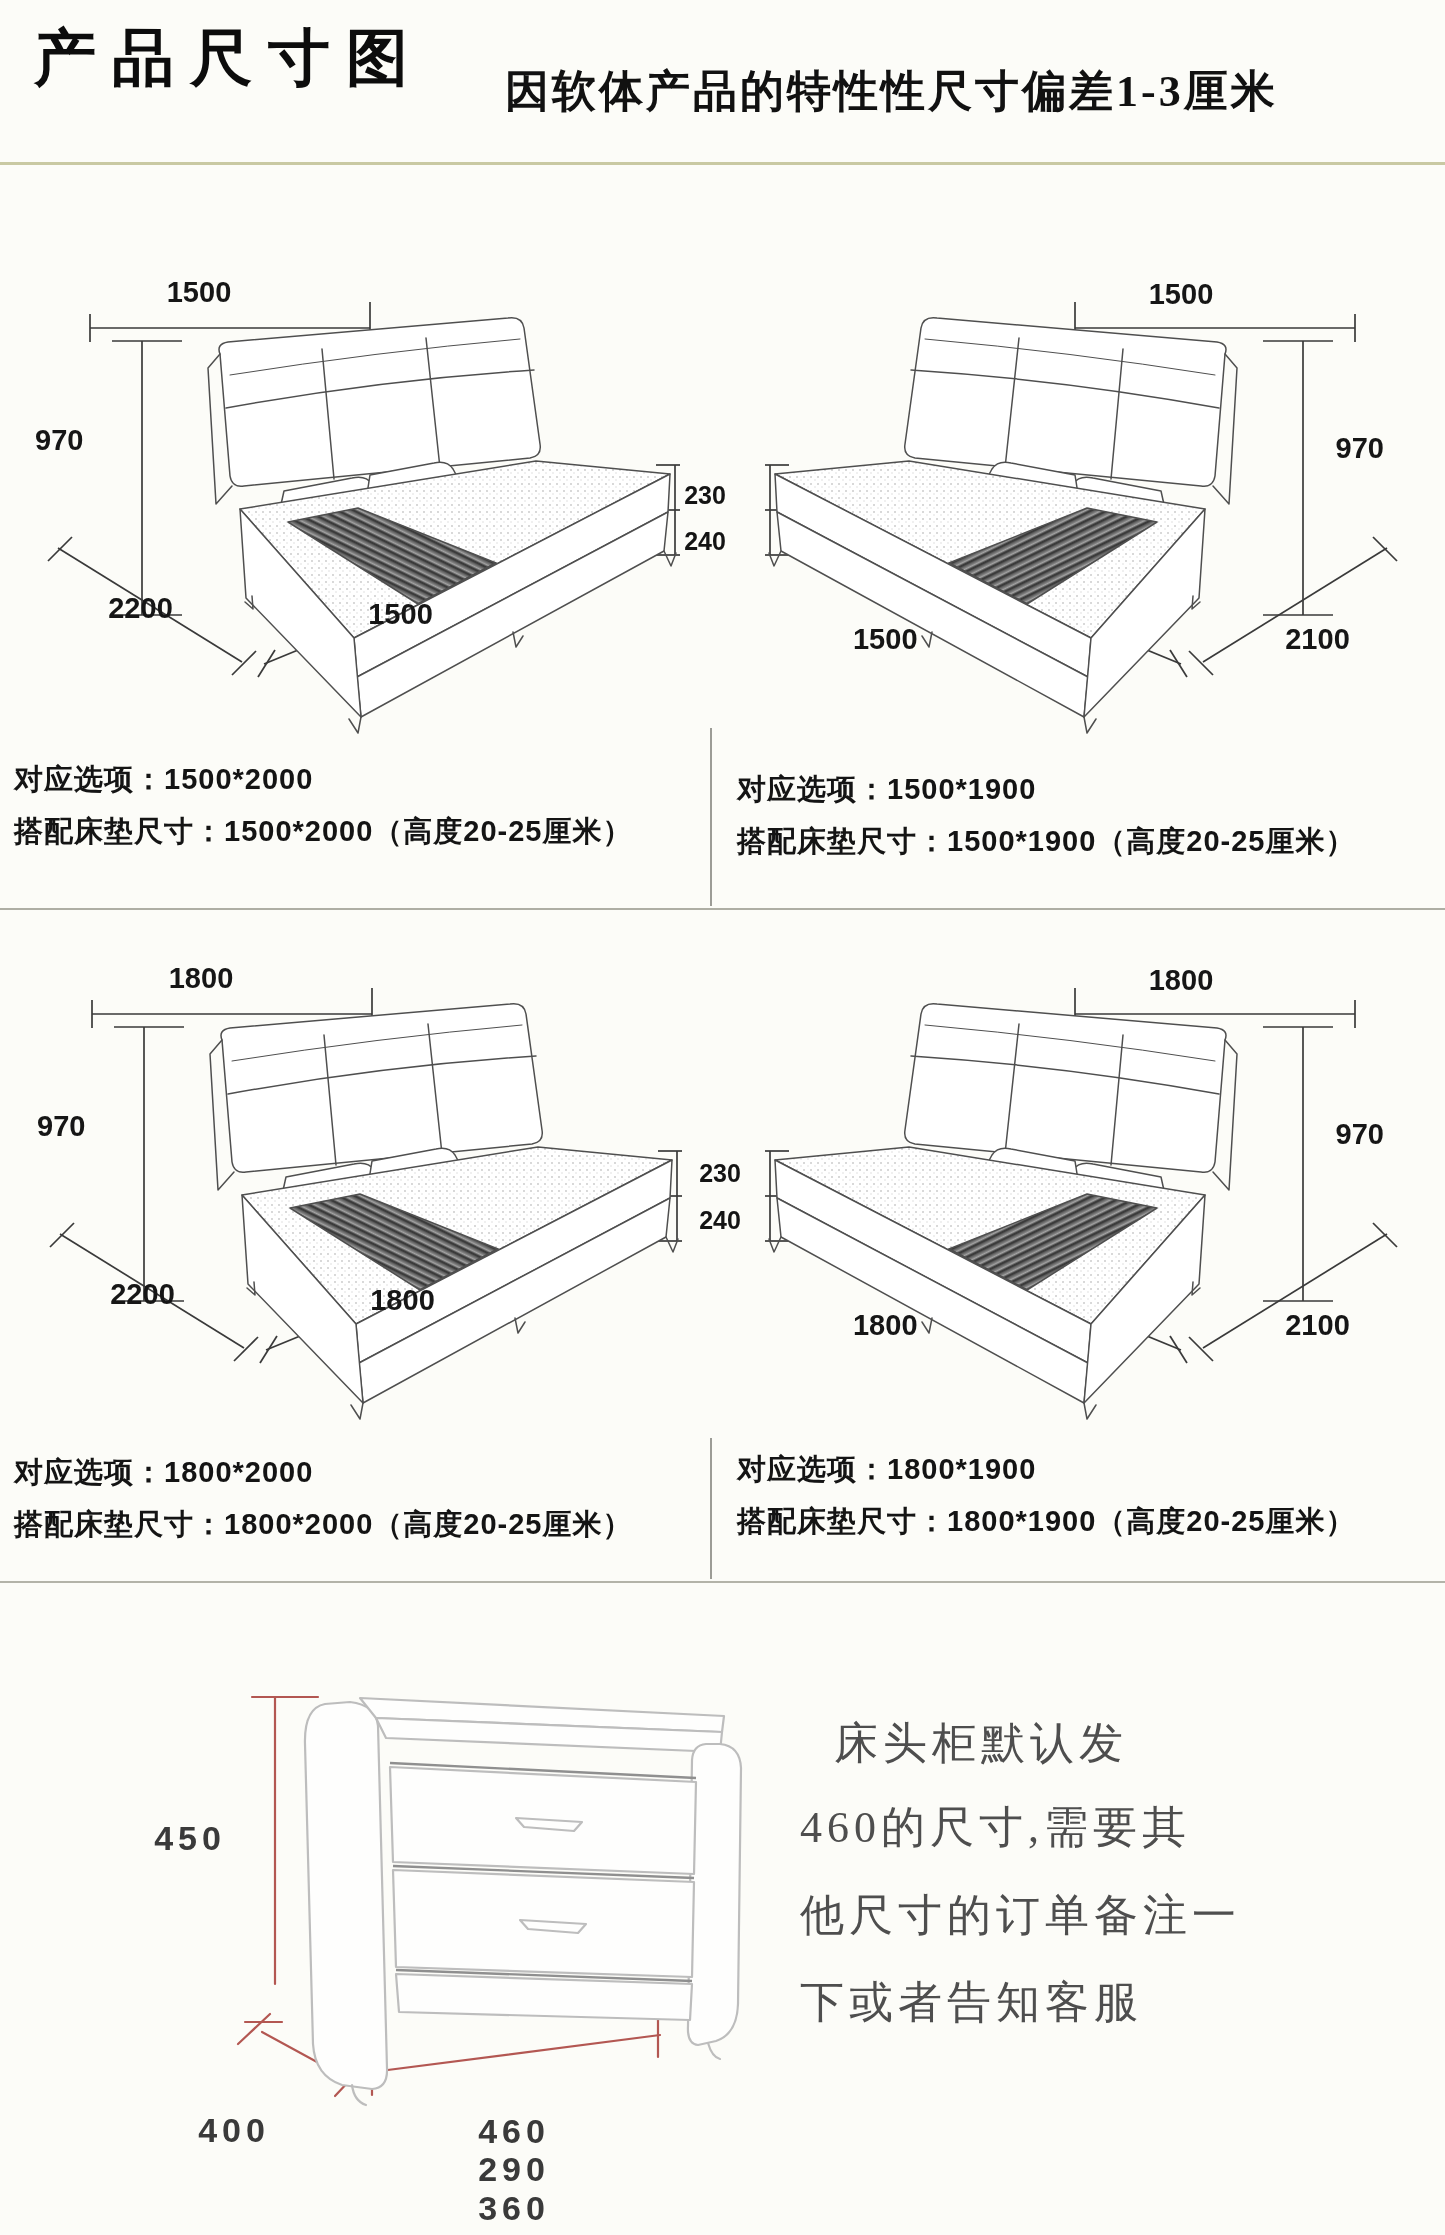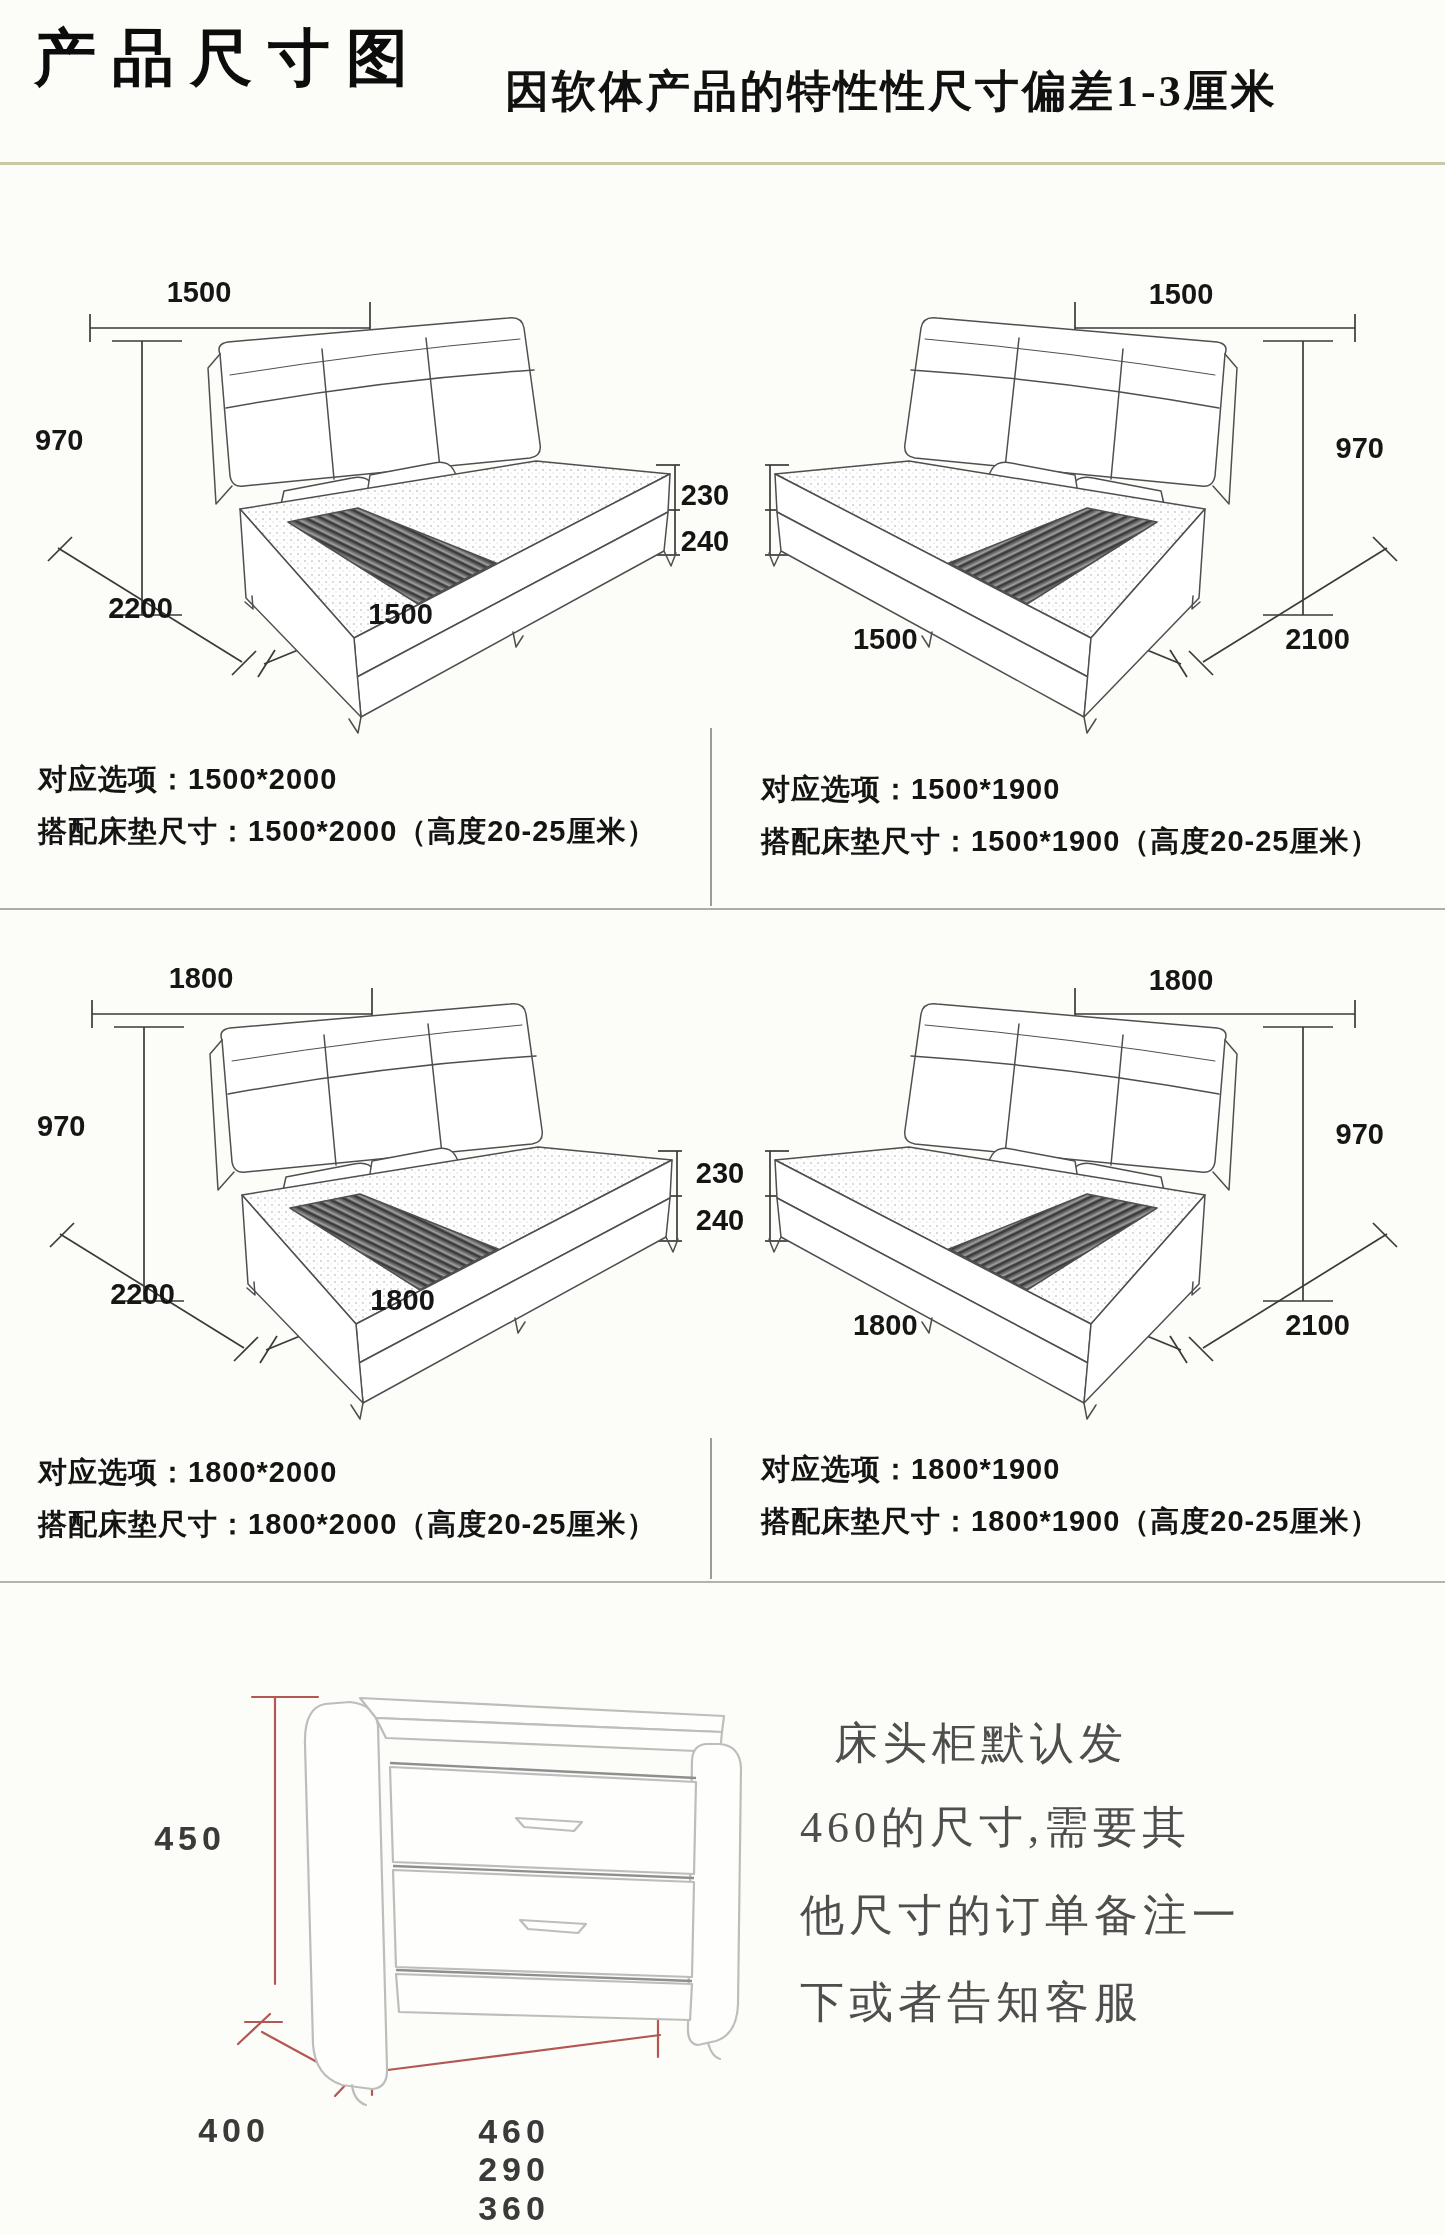--- a/index.html
+++ b/index.html
@@ -44,27 +44,27 @@
   .cell-left .dim-length{left:17%;top:62.5%;}
   .cell-left .dim-width {left:57%;top:63.5%;}
   
   .cell-right .dim-top   {left:64%;top:6.5%;}
   .cell-right .dim-height{left:91.5%;top:34%;}
   .cell-right .dim-width {left:18.5%;top:68%;}
   .cell-right .dim-length{left:85%;top:68%;}
 
   .cdim{
     position:absolute;transform:translate(-50%,-50%);
-    font-weight:700;font-size:29px;color:#141414;white-space:nowrap;
+    font-weight:700;font-size:25px;color:#141414;white-space:nowrap;
   }
 
   
   .opt-line{
     position:absolute;font-weight:700;font-size:29px;color:#141414;
-    white-space:nowrap;letter-spacing:1px;margin-left:24px;
+    white-space:nowrap;letter-spacing:1px;
   }
 
   
   .ns-svg{left:200px;top:1652px;width:600px;height:530px;}
   .ns-dim{
     position:absolute;transform:translate(-50%,-50%);
     font-weight:700;font-size:34px;color:#3a3a3a;letter-spacing:5px;white-space:nowrap;margin-top:36px;
   }
   .ns-note-line{
     position:absolute;

